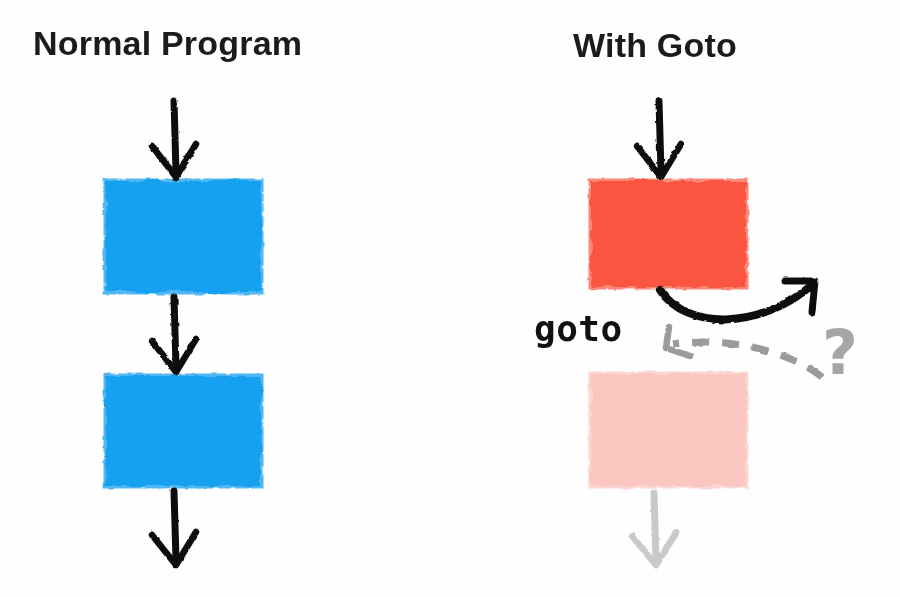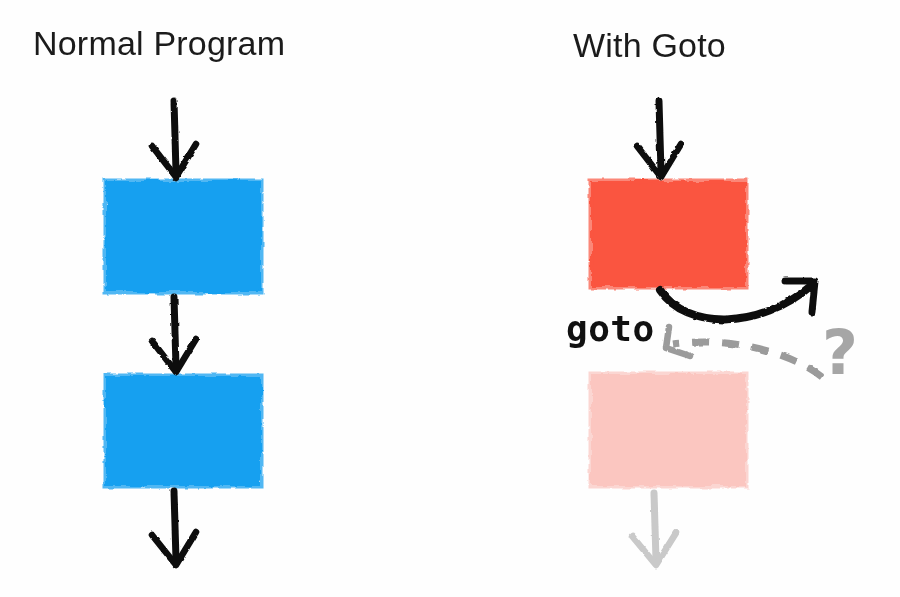--- a/index.html
+++ b/index.html
@@ -15,40 +15,39 @@
   }
   #canvas {
     position: relative;
     width: 900px;
     height: 597px;
     background: #fefefe;
   }
   .panel-title {
     position: absolute;
     font-family: "Liberation Sans", sans-serif;
-    font-weight: 400;
+    font-weight: 700;
     font-size: 34px;
     color: #1b1b1b;
     letter-spacing: 0.2px;
     white-space: nowrap;
   }
   #title-left  { left: 33px;  top: 24px; }
   #title-right { left: 573px; top: 26px; }
 
   .goto-label {
     position: absolute;
     left: 534px;
     top: 308px;
     font-family: "DejaVu Sans Mono", monospace;
     font-weight: 700;
     font-size: 36px;
     color: #111111;
     letter-spacing: 0.5px;
     white-space: nowrap;
-    margin-left: 32px;
   }
 
   .qmark {
     position: absolute;
     left: 822px;
     top: 322px;
     font-family: "DejaVu Sans", sans-serif;
     font-weight: 700;
     font-size: 62px;
     line-height: 62px;

